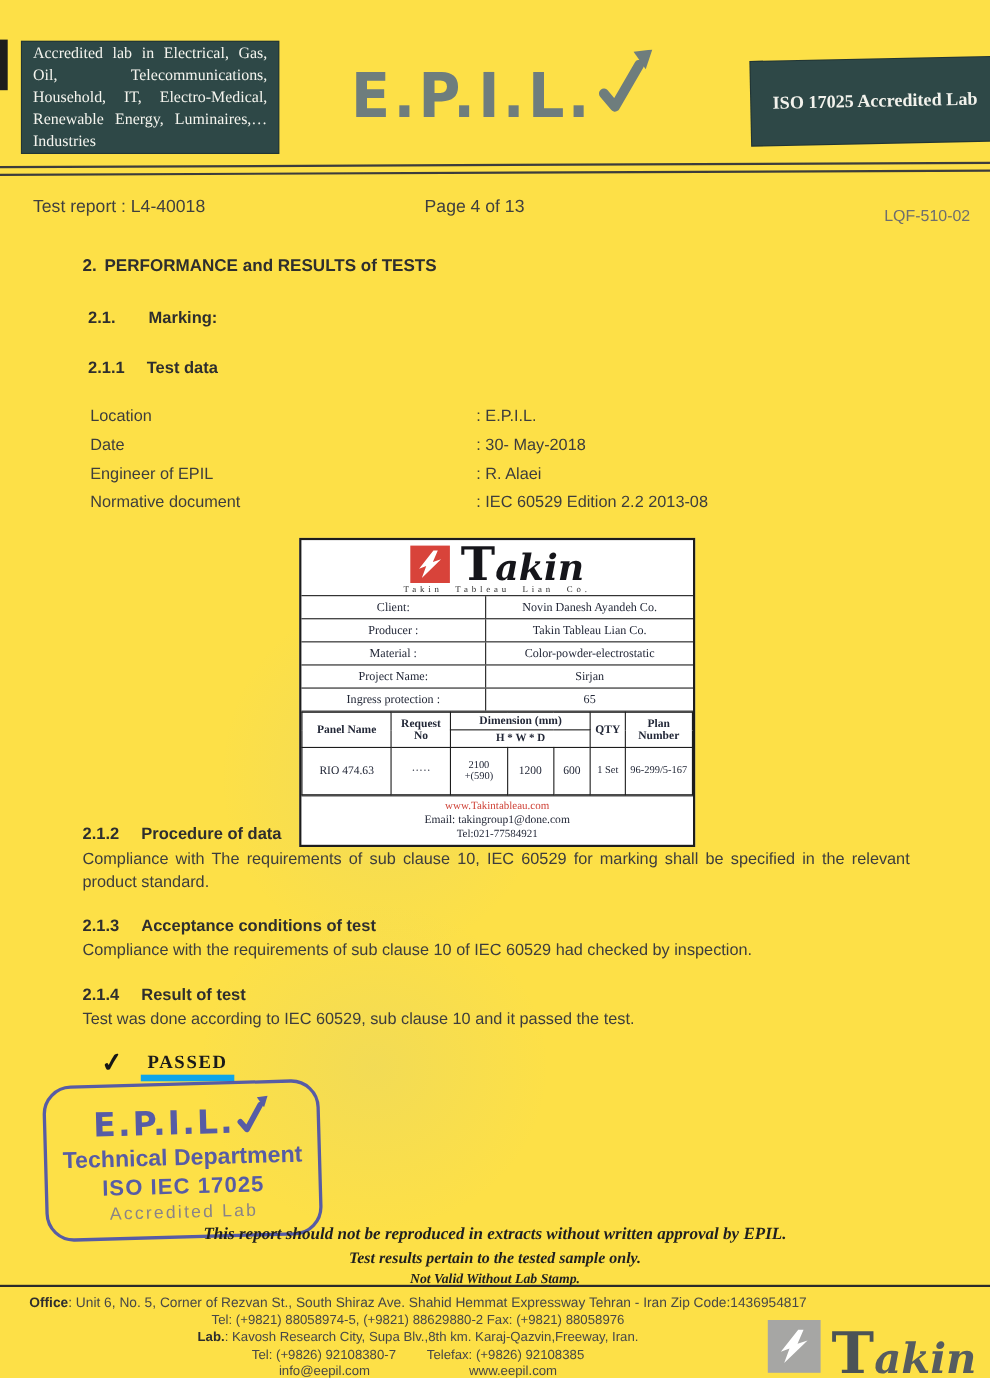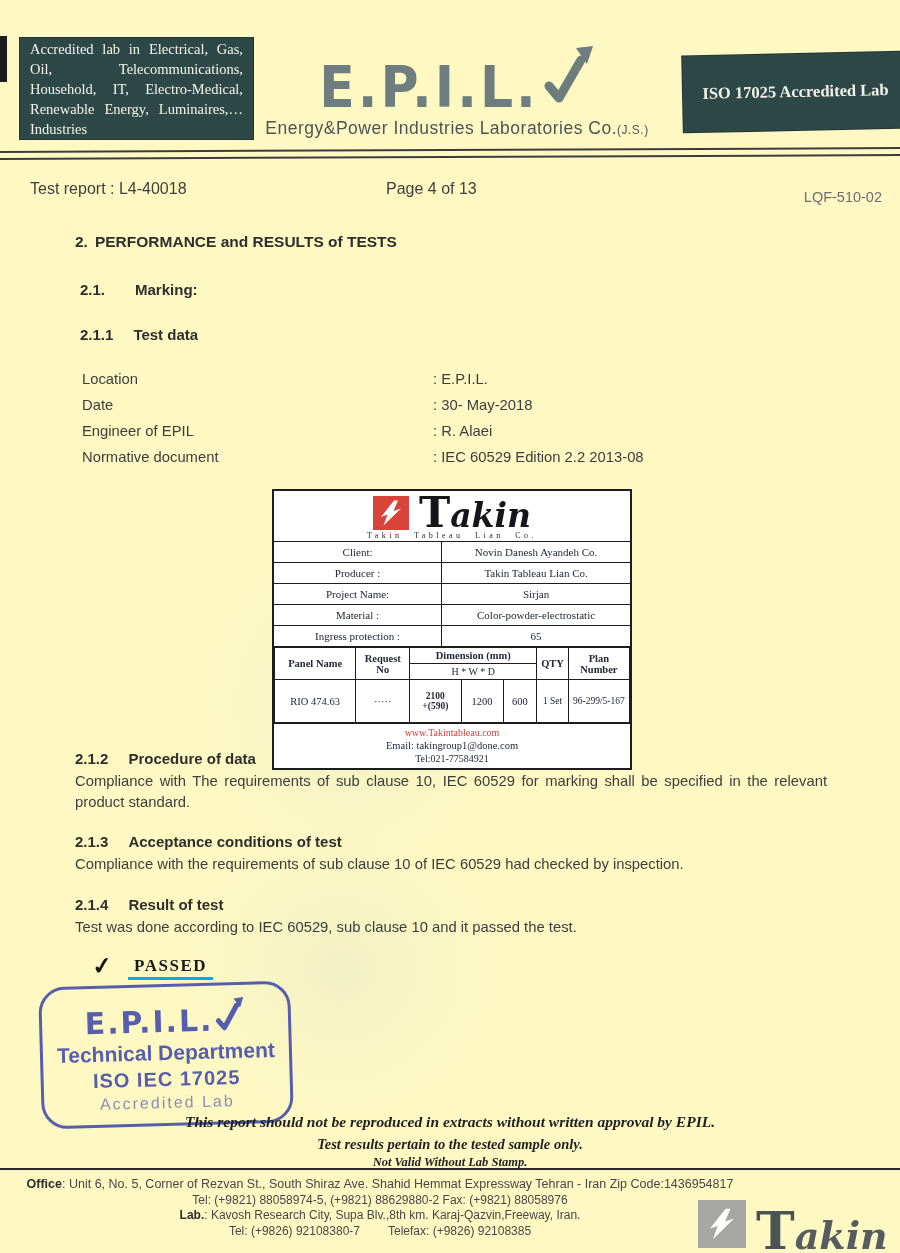--- a/index.html
+++ b/index.html
@@ -1,16 +1,16 @@
 <!DOCTYPE html>
 <html><head>
 <meta charset="utf-8">
 <style>
   html,body{margin:0;padding:0;background:#d8d8d4;}
-  .page{position:relative;width:900px;height:1253px;background:#fef9c3;margin:0 auto;
+  .page{position:relative;width:900px;height:1253px;background:#fde047;margin:0 auto;
         overflow:hidden;font-family:"Liberation Sans",sans-serif;color:#3a3a3a;}
 
   
   .scan-artifact{position:absolute;left:0;top:36px;width:7px;height:46px;background:#1c1c1c;}
   .acc-box{position:absolute;left:20px;top:38px;width:233px;height:101px;background:#2e4847;
            color:#f4f4ee;display:flex;align-items:center;box-shadow:0 0 0 1px #223534;}
   .acc-box span{font-family:"Liberation Serif",serif;font-size:14.5px;line-height:1.38;
                 padding:6px 10px;text-align:justify;}
   .logo-wrap{position:absolute;left:252px;top:36px;width:410px;text-align:center;}
   .logo-line{display:flex;align-items:flex-end;justify-content:center;gap:4px;height:78px;}
@@ -59,33 +59,33 @@
              line-height:1;color:#15151a;display:block;}
   .tt-script::first-letter{font-size:42px;font-style:normal;}
   .tt-caption{position:absolute;left:0;right:0;bottom:1px;text-align:center;font-size:8px;
               letter-spacing:3.5px;word-spacing:6px;color:#2a2a2a;}
   .tt-info{display:flex;border-bottom:1px solid #1d1d1d;}
   .tt-info .lab{width:47%;border-right:1px solid #1d1d1d;text-align:center;font-size:11px;padding:4px 2px;}
   .tt-info .val{width:53%;text-align:center;font-size:11px;padding:4px 2px;}
   .tt-spec{width:100%;border-collapse:collapse;font-size:11px;}
   .tt-spec th,.tt-spec td{border:1px solid #1d1d1d;text-align:center;padding:2px 1px;}
   .tt-spec th{font-weight:bold;font-size:10.5px;}
-  .tt-spec .dim2{font-size:10px;font-weight:normal;}
+  .tt-spec .dim2{font-size:10px;font-weight:bold;}
   .tt-spec td{font-size:10.5px;height:38px;}
   .tt-spec td.small{font-size:9.5px;}
   .tt-contact{border-top:1px solid #1d1d1d;text-align:center;padding:2px 0 3px;line-height:13px;}
   .tt-web{color:#cf4338;font-size:10px;display:block;}
   .tt-email{font-size:10.5px;display:block;}
   .tt-tel{font-size:10px;display:block;}
 
   
   .passed-row{position:absolute;left:92px;top:952px;display:flex;align-items:flex-start;gap:16px;}
   .passed-check{font-size:24px;font-weight:bold;color:#161616;transform:rotate(-6deg);}
   .passed-label{font-family:"Liberation Serif",serif;font-weight:bold;font-size:17px;
-                letter-spacing:1.5px;color:#1a1a1a;border-bottom:3px solid #0ea5e9;
+                letter-spacing:1.5px;color:#1a1a1a;border-bottom:6px solid #0ea5e9;
                 padding:4px 6px 1px 6px;}
   .stamp{position:absolute;left:40px;top:984px;width:246px;height:136px;border:3px solid #4a51ad;
          border-radius:26px;transform:rotate(-1.6deg);display:flex;flex-direction:column;
          align-items:center;justify-content:center;background:rgba(255,255,255,.0);opacity:.92;}
   .stamp-logo-line{display:flex;align-items:flex-end;gap:2px;}
   .stamp-logo{font-family:"DejaVu Sans",sans-serif;font-weight:800;font-size:30px;line-height:1;
               letter-spacing:2px;color:#4a51ad;}
   .stamp-l1{font-size:21px;font-weight:600;color:#4a51ad;margin-top:4px;}
   .stamp-l2{font-size:20px;font-weight:600;letter-spacing:1px;color:#4a51ad;margin-top:3px;}
   .stamp-l3{font-size:16px;color:#4a51ad;opacity:.7;letter-spacing:2px;margin-top:3px;}
@@ -121,23 +121,20 @@
   <div class="logo-wrap">
     <div class="logo-line">
       <span class="logo-text">E.P.I.L.</span>
       <span class="logo-check">
         <svg width="52" height="58" viewBox="0 0 52 58">
           <path d="M6 40 L16 52 L38 14" fill="none" stroke="#6e7d7d" stroke-width="9" stroke-linecap="round" stroke-linejoin="round"></path>
           <polygon points="33,2 50,0 44,18" fill="#6e7d7d"></polygon>
         </svg>
       </span>
     </div>
-    <div class="logo-sub">
-      <span>Energy&amp;Power Industries Laboratories Co.</span><span class="suffix">(J.S.)</span>
-    </div>
   </div>
 
   <div class="iso-box">
     <span>ISO 17025 Accredited Lab</span>
   </div>
 
   <div class="double-rule"></div>
 
   <div class="meta-report">Test report : L4-40018</div>
   <div class="meta-page">Page 4 of 13</div>
@@ -190,26 +187,26 @@
 
     <div class="tt-info">
       <div class="lab">Client:</div>
       <div class="val">Novin Danesh Ayandeh Co.</div>
     </div>
     <div class="tt-info">
       <div class="lab">Producer :</div>
       <div class="val">Takin Tableau Lian Co.</div>
     </div>
     <div class="tt-info">
+      <div class="lab">Material :</div>
+      <div class="val">Color-powder-electrostatic</div>
+    </div>
+    <div class="tt-info">
       <div class="lab">Project Name:</div>
       <div class="val">Sirjan</div>
-    </div>
-    <div class="tt-info">
-      <div class="lab">Material :</div>
-      <div class="val">Color-powder-electrostatic</div>
     </div>
     <div class="tt-info">
       <div class="lab">Ingress protection :</div>
       <div class="val">65</div>
     </div>
 
     <table class="tt-spec">
       <tbody>
           <tr>
         <th rowspan="2" style="width:92px;">Panel Name</th>
@@ -217,21 +214,21 @@
         <th colspan="3">Dimension (mm)</th>
         <th rowspan="2" style="width:30px;">QTY</th>
         <th rowspan="2" style="width:64px;">Plan Number</th>
       </tr>
       <tr>
         <td colspan="3" class="dim2" style="height:auto;border-top:none;">H * W * D</td>
       </tr>
       <tr>
         <td>RIO 474.63</td>
         <td>·····</td>
-        <td class="small" style="width:56px;font-weight:bold;">
+        <td class="small" style="width:56px;">
           <span>2100</span><br>
           <span>+(590)</span>
         </td>
         <td style="width:44px;">1200</td>
         <td style="width:35px;">600</td>
         <td class="small">1 Set</td>
         <td class="small">96-299/5-167</td>
       </tr>
     </tbody>
       </table>
@@ -287,20 +284,23 @@
     <div style="font-size:12.5px;">
       <b>Office</b><span>: Unit 6, No. 5, Corner of Rezvan St., South Shiraz Ave. Shahid Hemmat Expressway Tehran - Iran Zip Code:1436954817</span>
     </div>
     <div>Tel: (+9821) 88058974-5, (+9821) 88629880-2 Fax: (+9821) 88058976</div>
     <div>
       <b>Lab.</b><span>: Kavosh Research City, Supa Blv.,8th km. Karaj-Qazvin,Freeway, Iran.</span>
     </div>
     <div>
       <span>Tel: (+9826) 92108380-7</span><span class="gap"></span><span>Telefax: (+9826) 92108385</span>
     </div>
+    <div>
+      <span>info@eepil.com</span><span class="gap" style="width:90px;"></span><span>www.eepil.com</span>
+    </div>
   </div>
 
   <div class="takin-mark">
     <span class="tm-square">
       <svg width="34" height="34" viewBox="0 0 56 56">
         <polygon points="34,3 8,36 21,31 13,53 48,19 33,24 42,3" fill="#ffffff"></polygon>
       </svg>
     </span>
     <span class="tm-script">Takin</span>
   </div>

